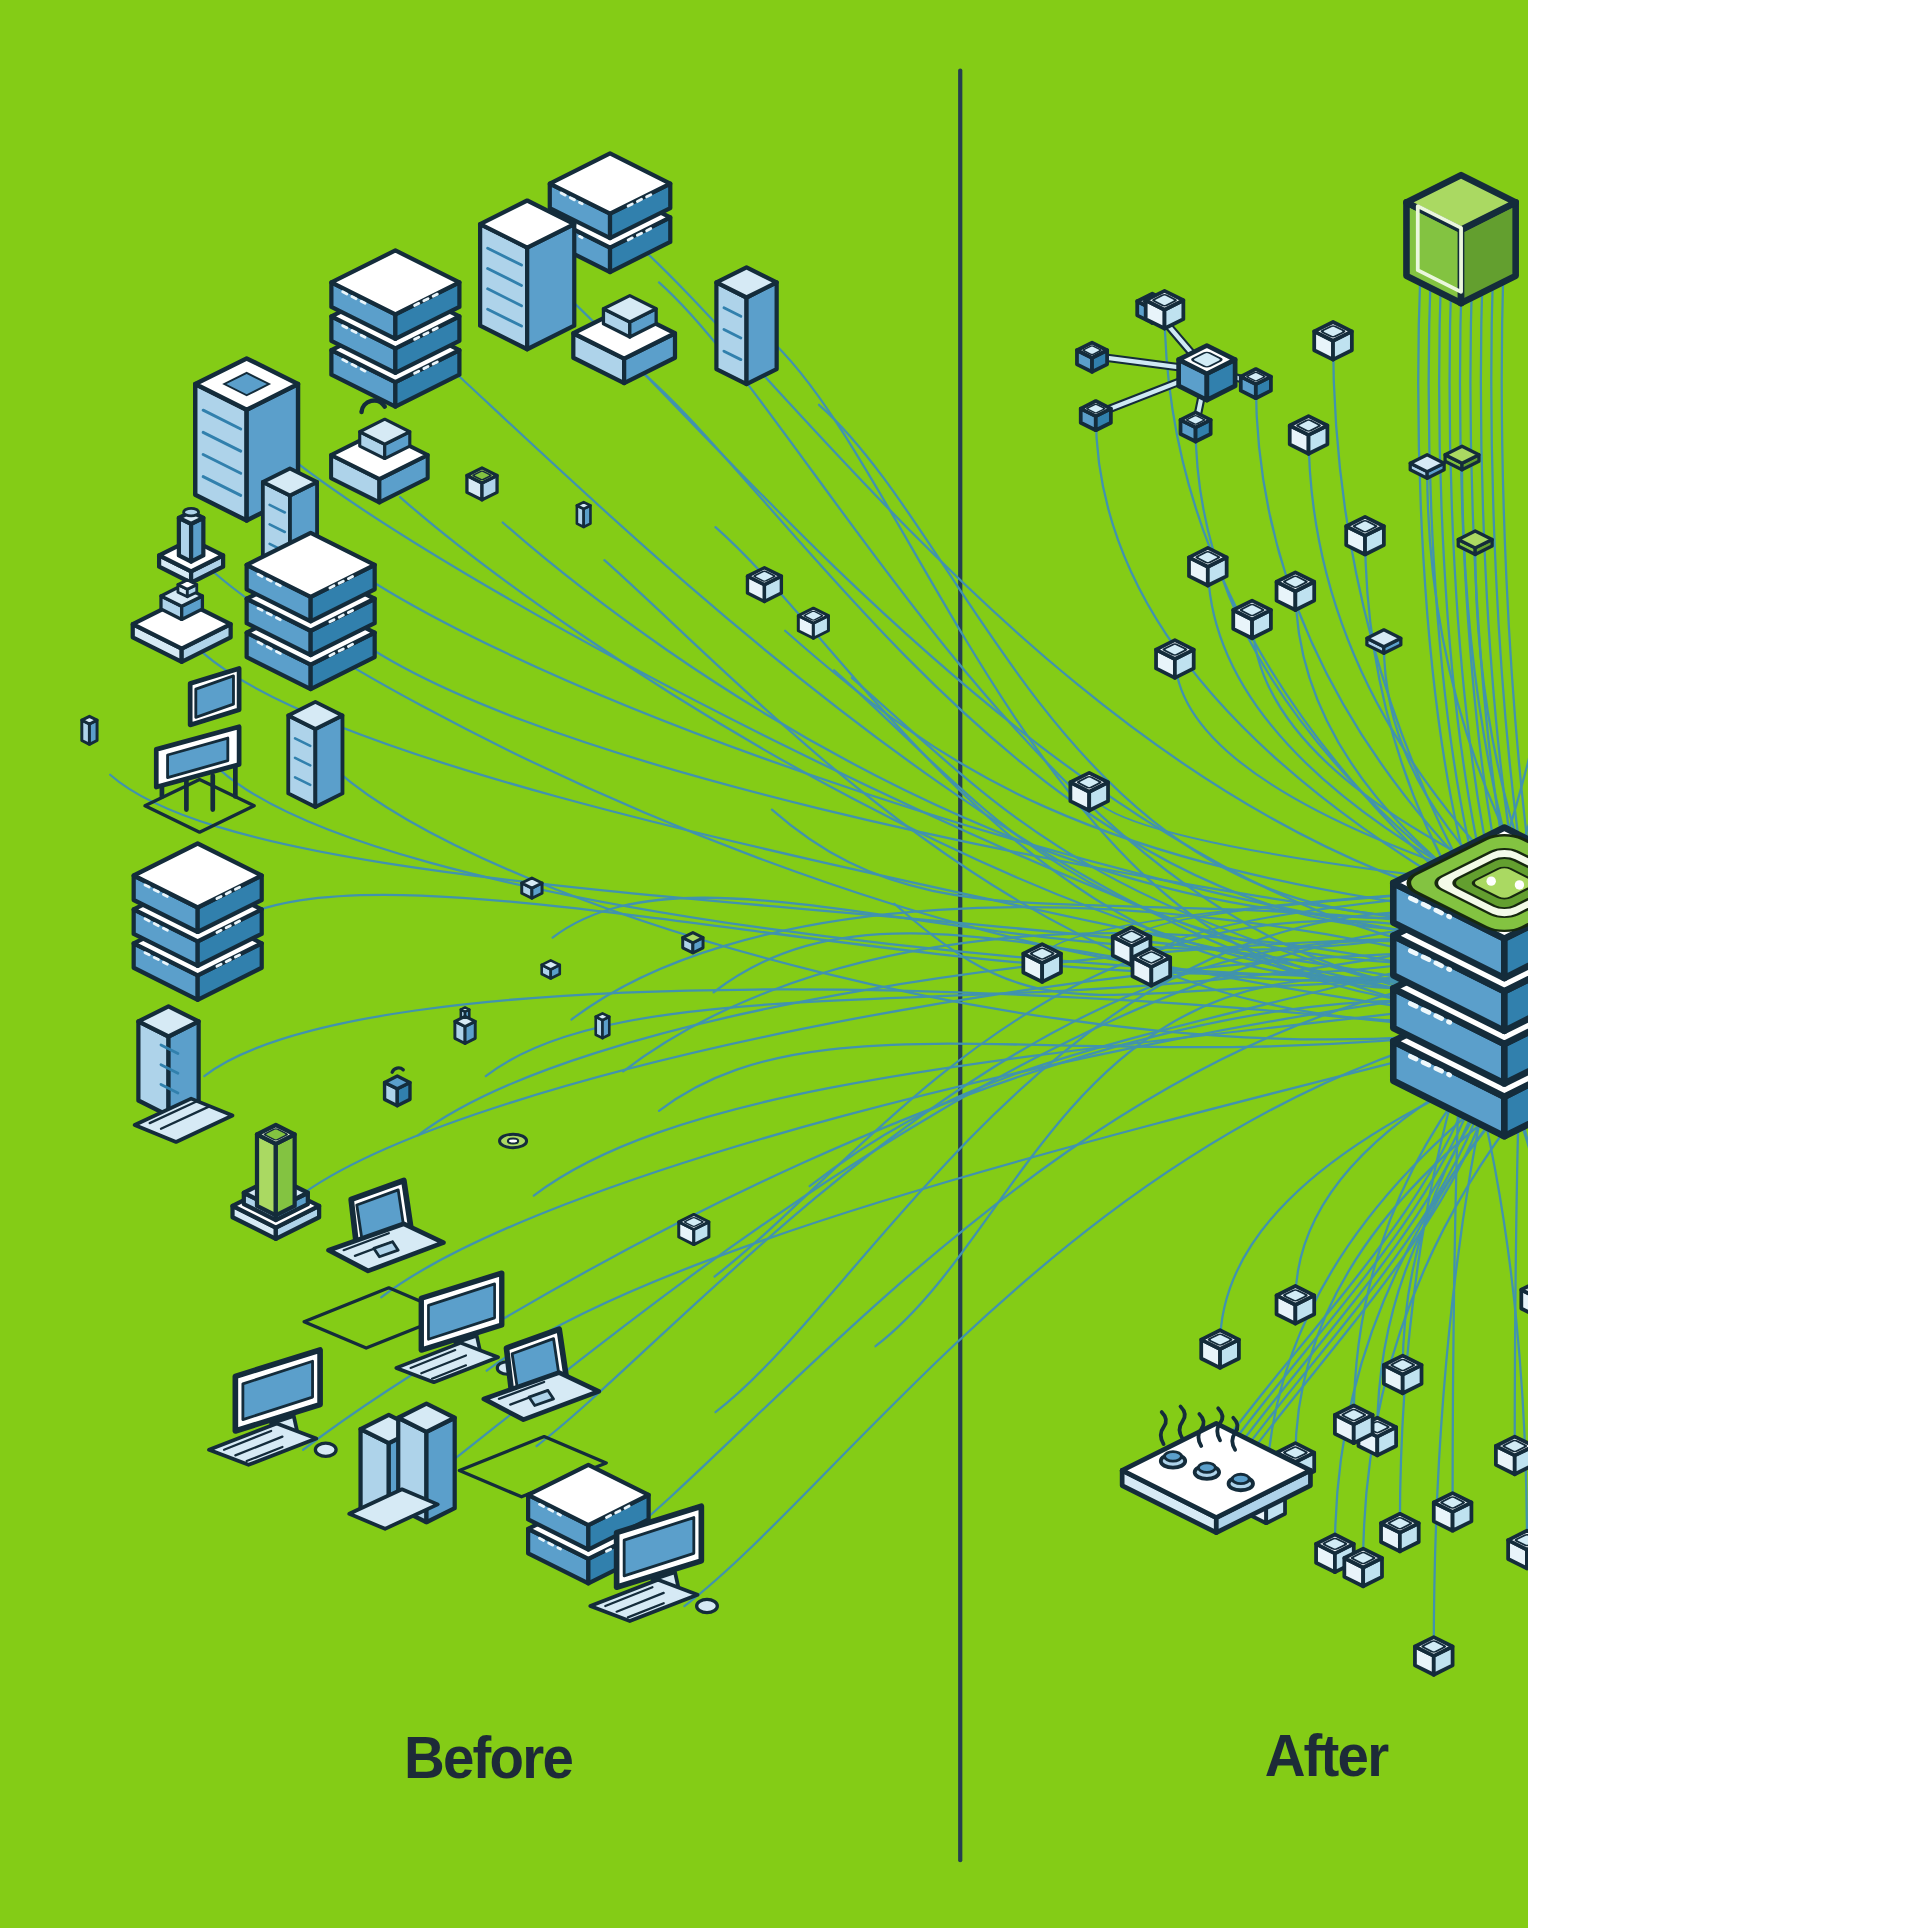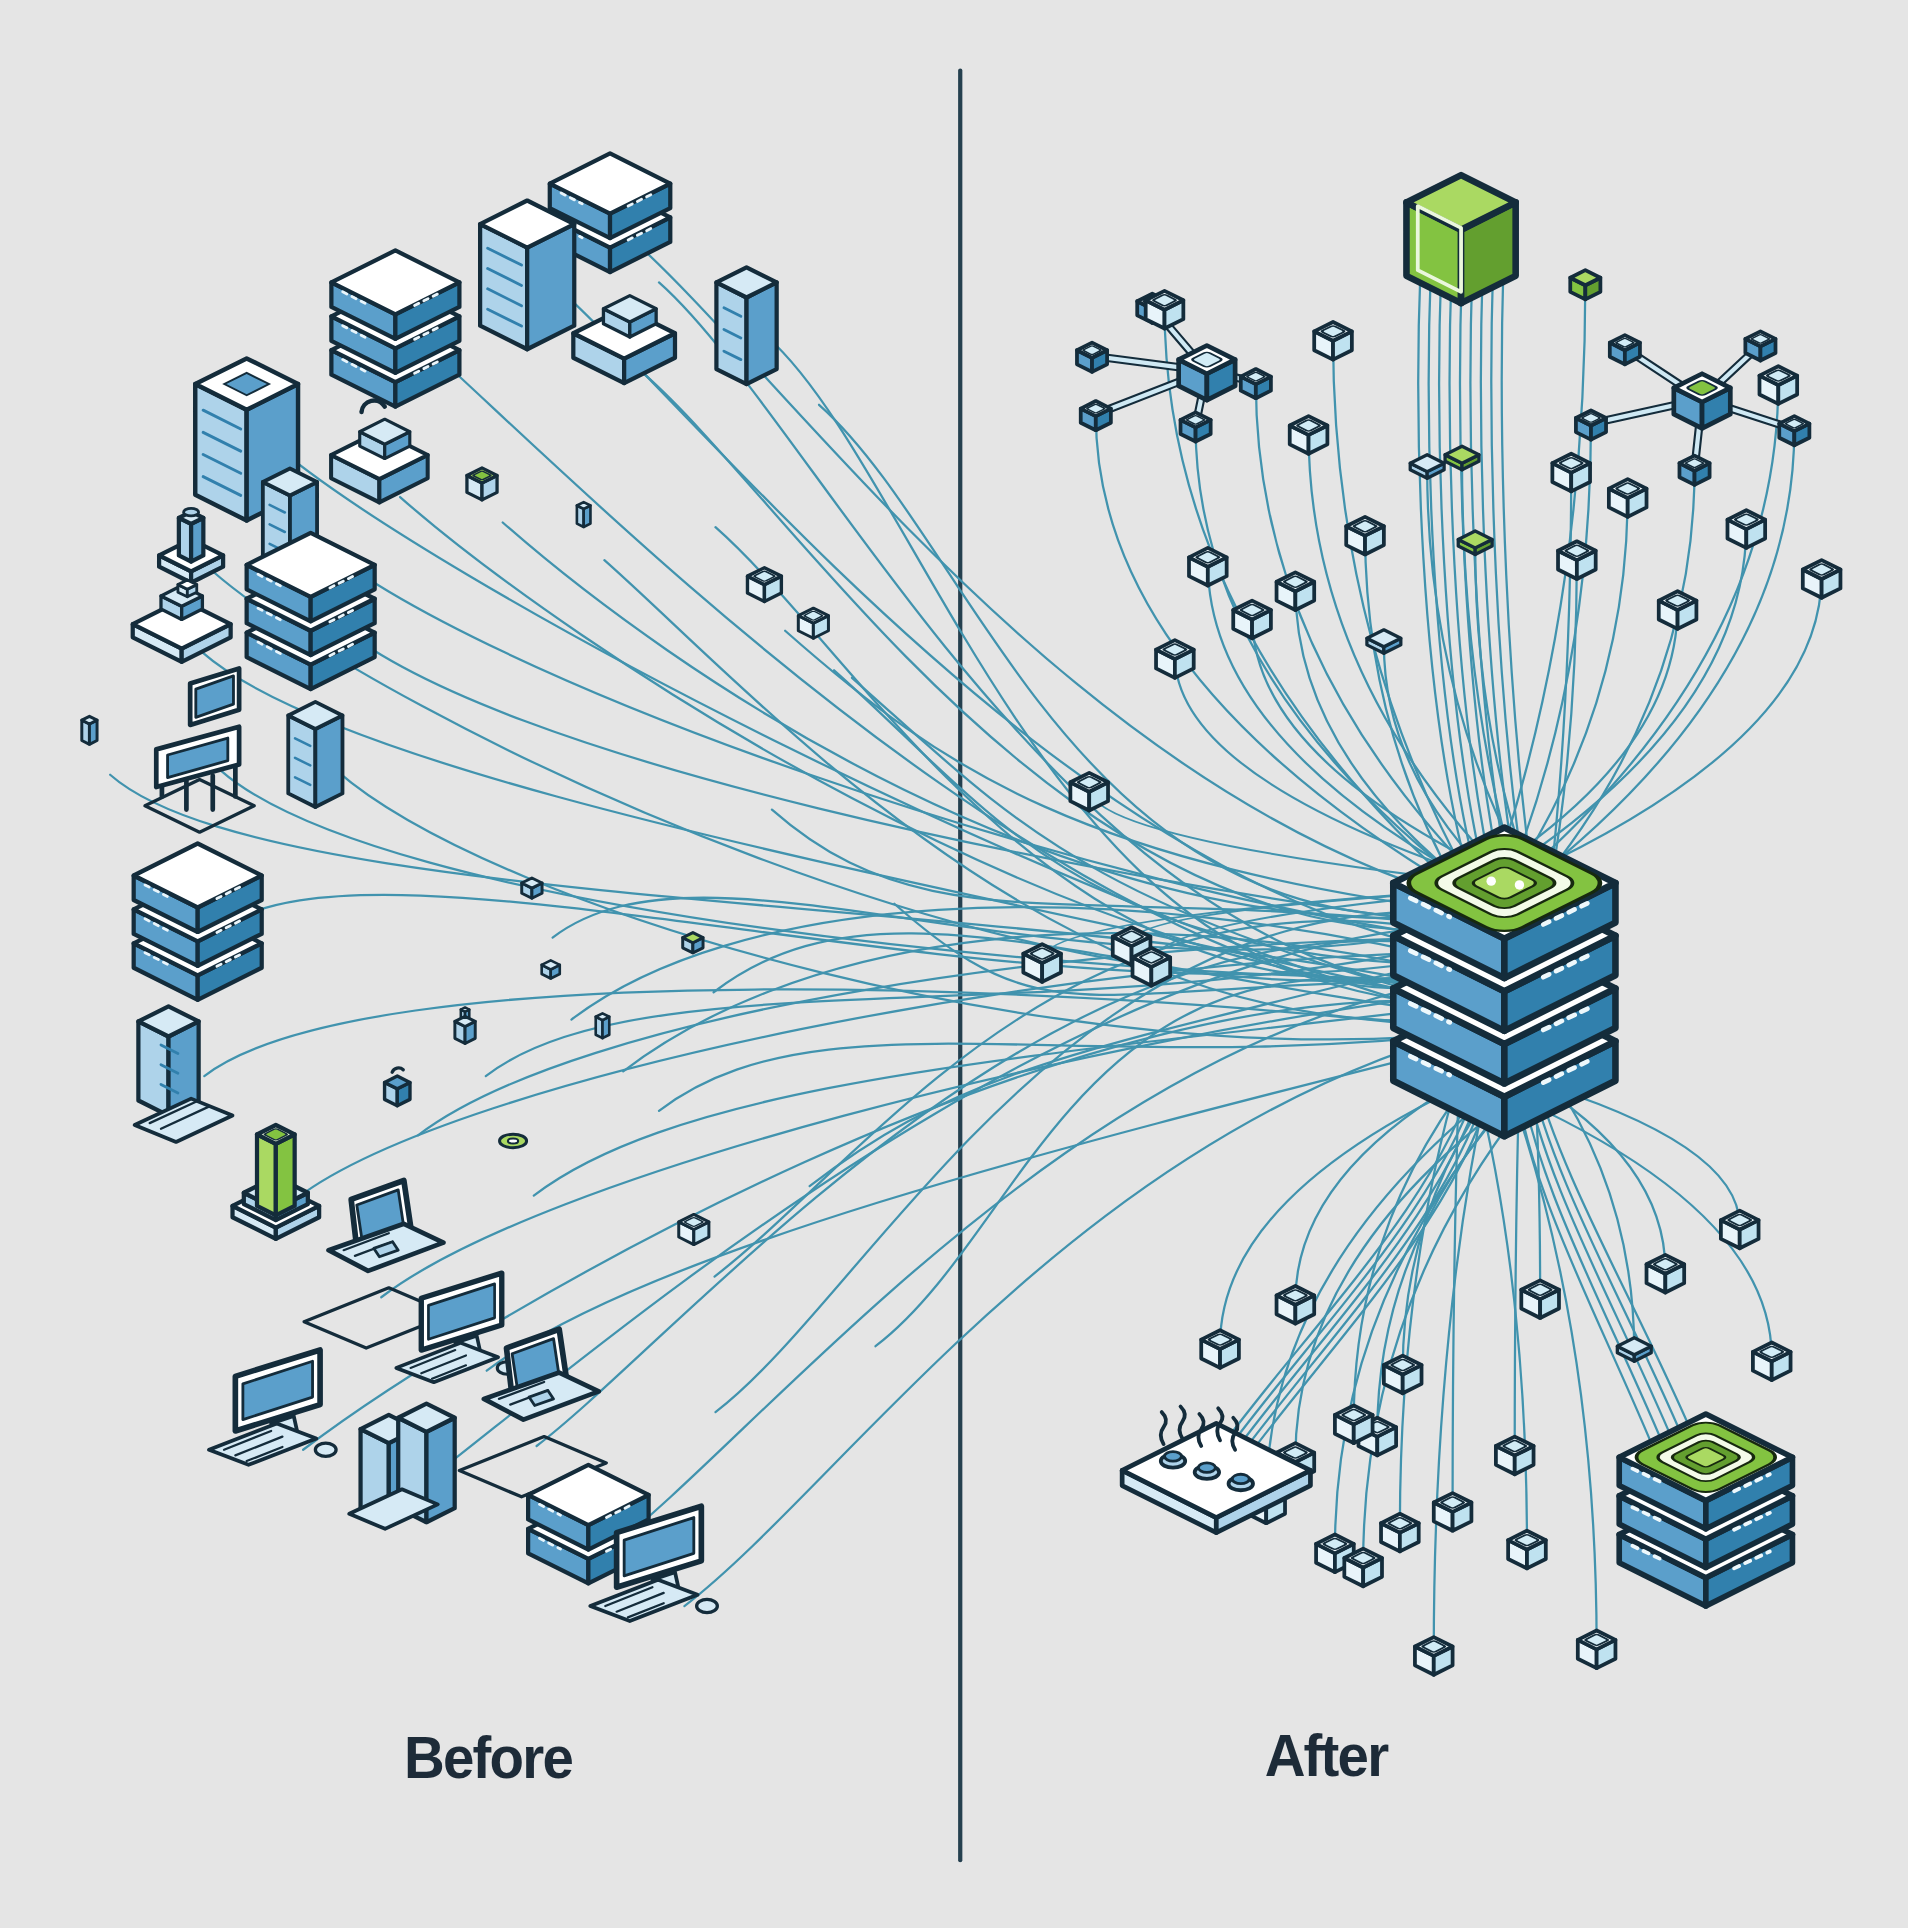--- a/index.html
+++ b/index.html
@@ -1,16 +1,16 @@
 <!DOCTYPE html>
 <html style="font-size:15px"><head>
 <meta charset="utf-8">
 <style>
   html,body{margin:0;padding:0;background:#ffffff;}
-  #stage{position:relative;width:1908px;height:1928px;background:#e5e5e5;overflow:hidden;
+  #stage{position:relative;width:1528px;height:1928px;background:#84cc16;overflow:hidden;
          font-family:"Liberation Sans", sans-serif;}
   #scene{position:absolute;left:0;top:0;}
   .panel-label{position:absolute;width:320px;text-align:center;font-weight:700;
                font-size:60px;letter-spacing:-1.9px;color:#1d2b38;
                font-family:"Liberation Sans", sans-serif;transform:scaleX(.94);}
   .before-label{left:328px;top:1723px;}
   .after-label{left:1166px;top:1721px;}
 </style>
 </head>
 <body>

